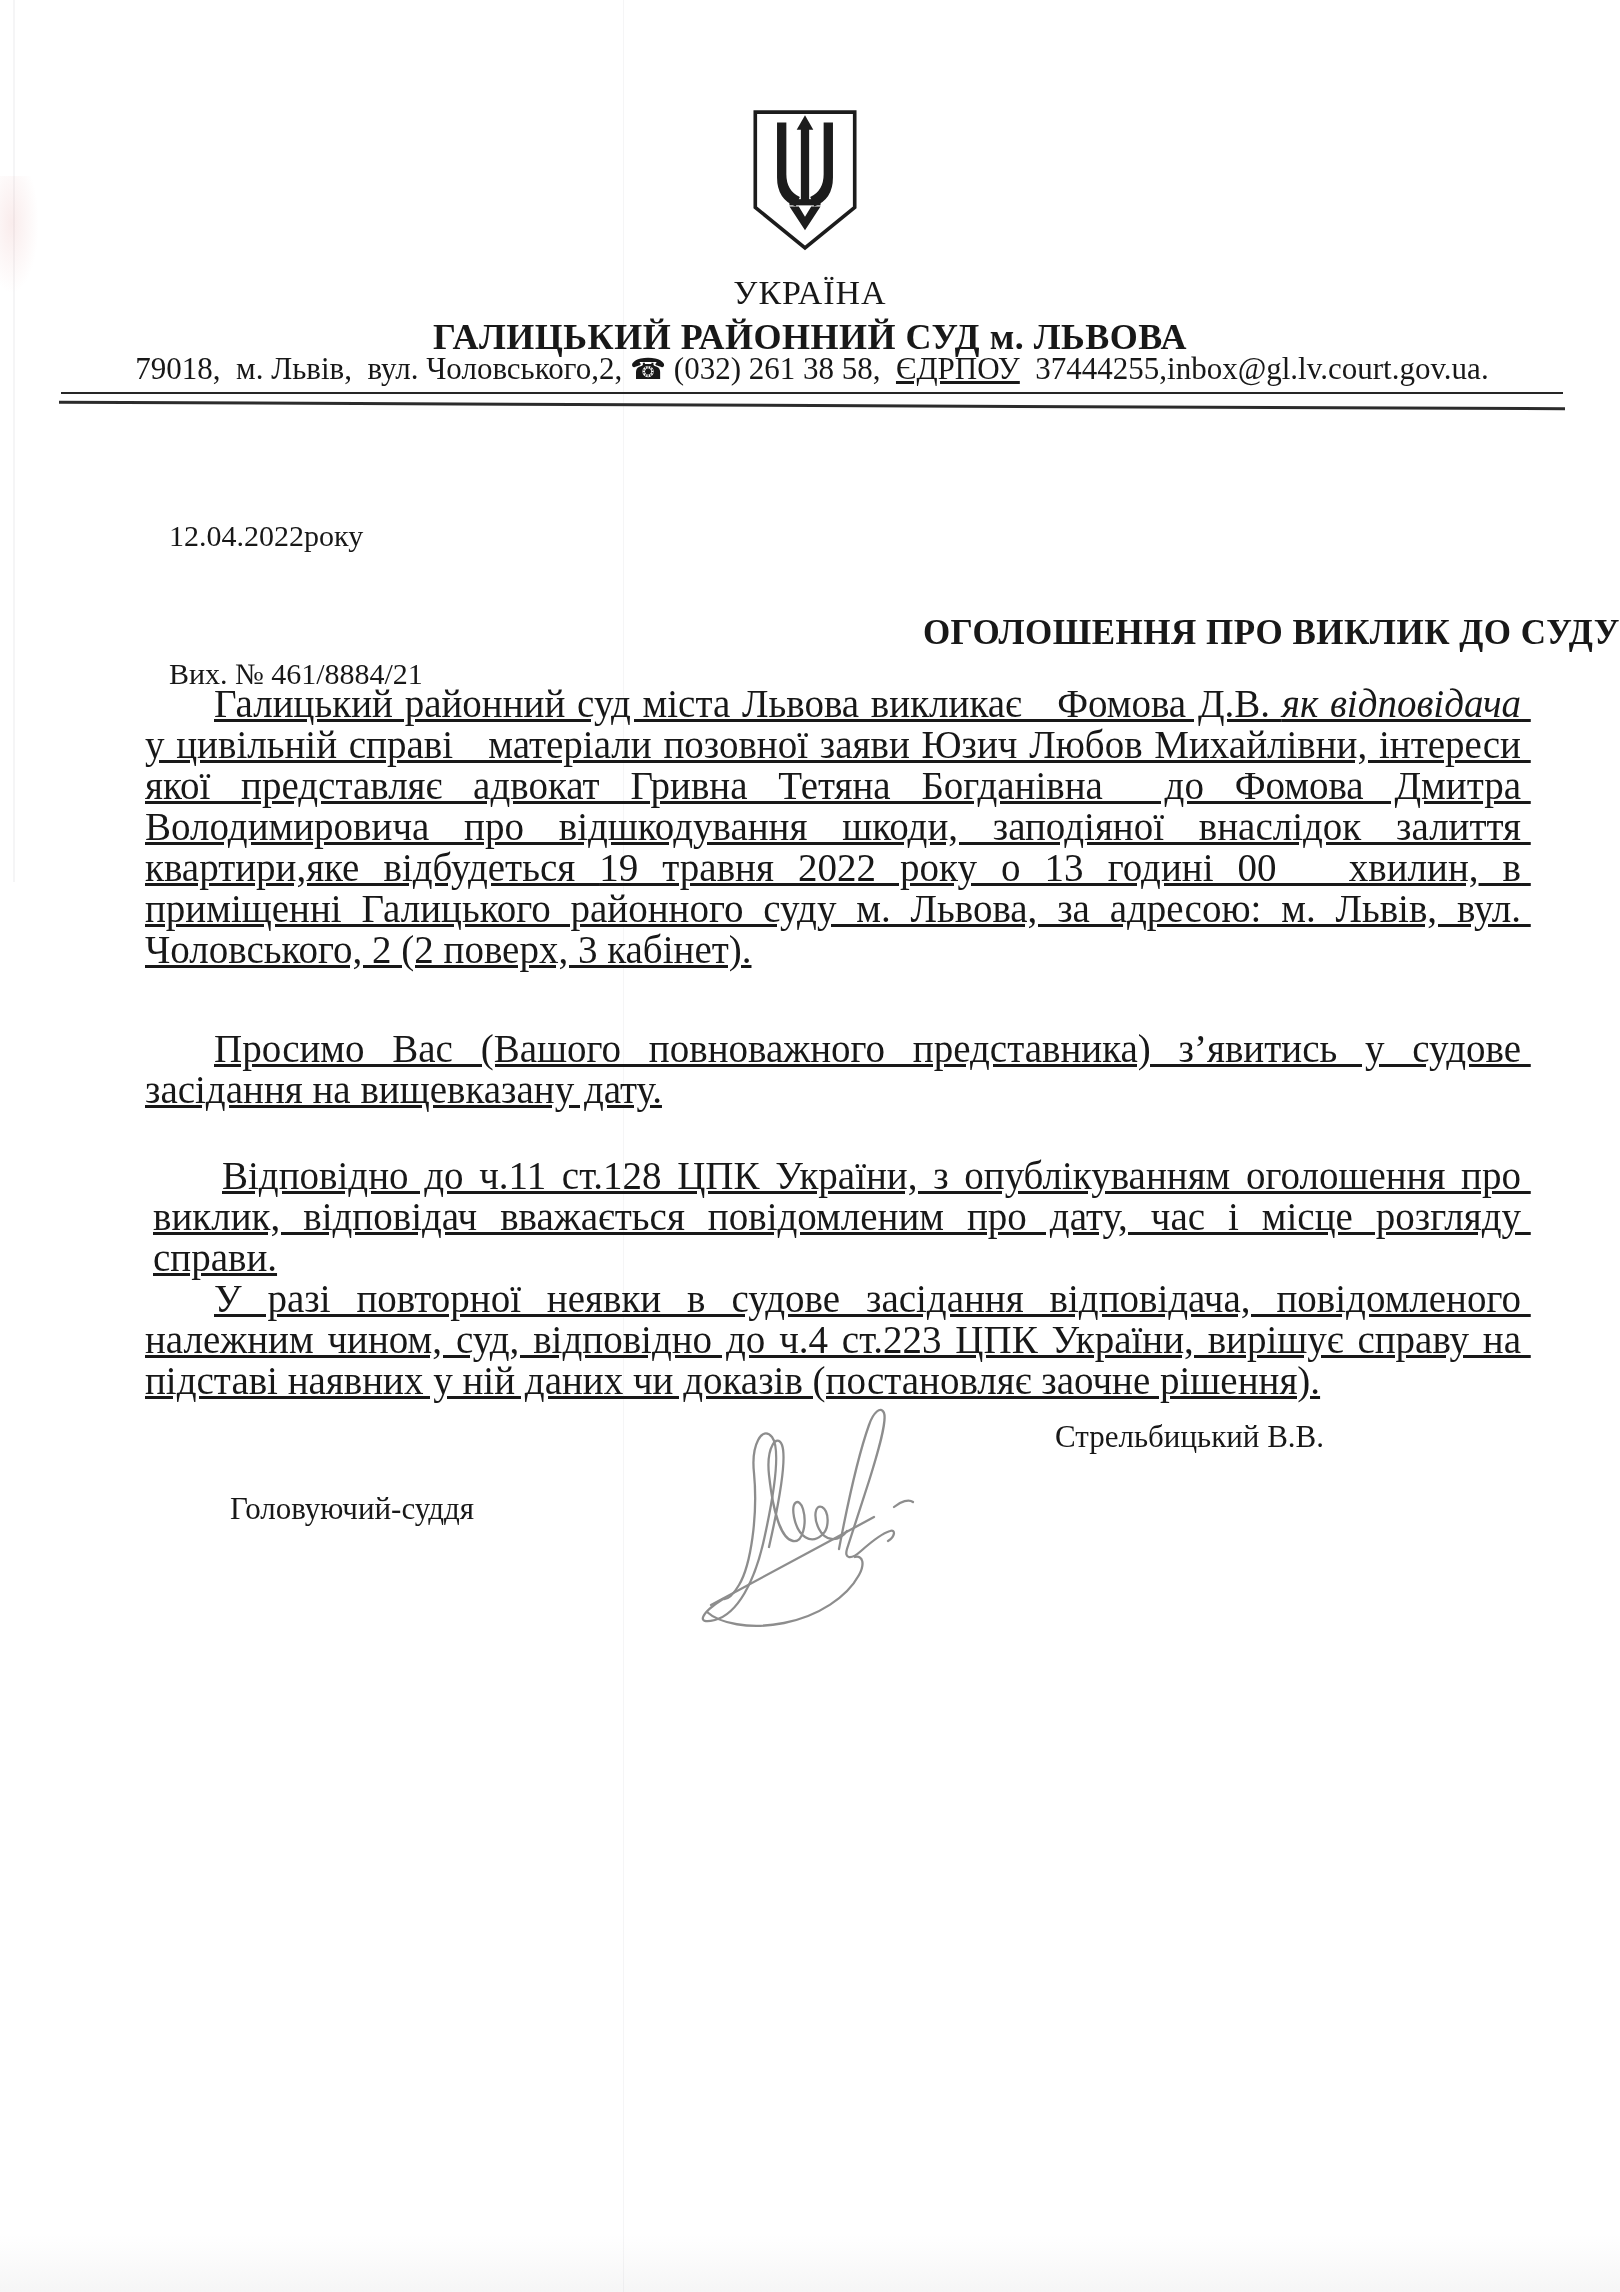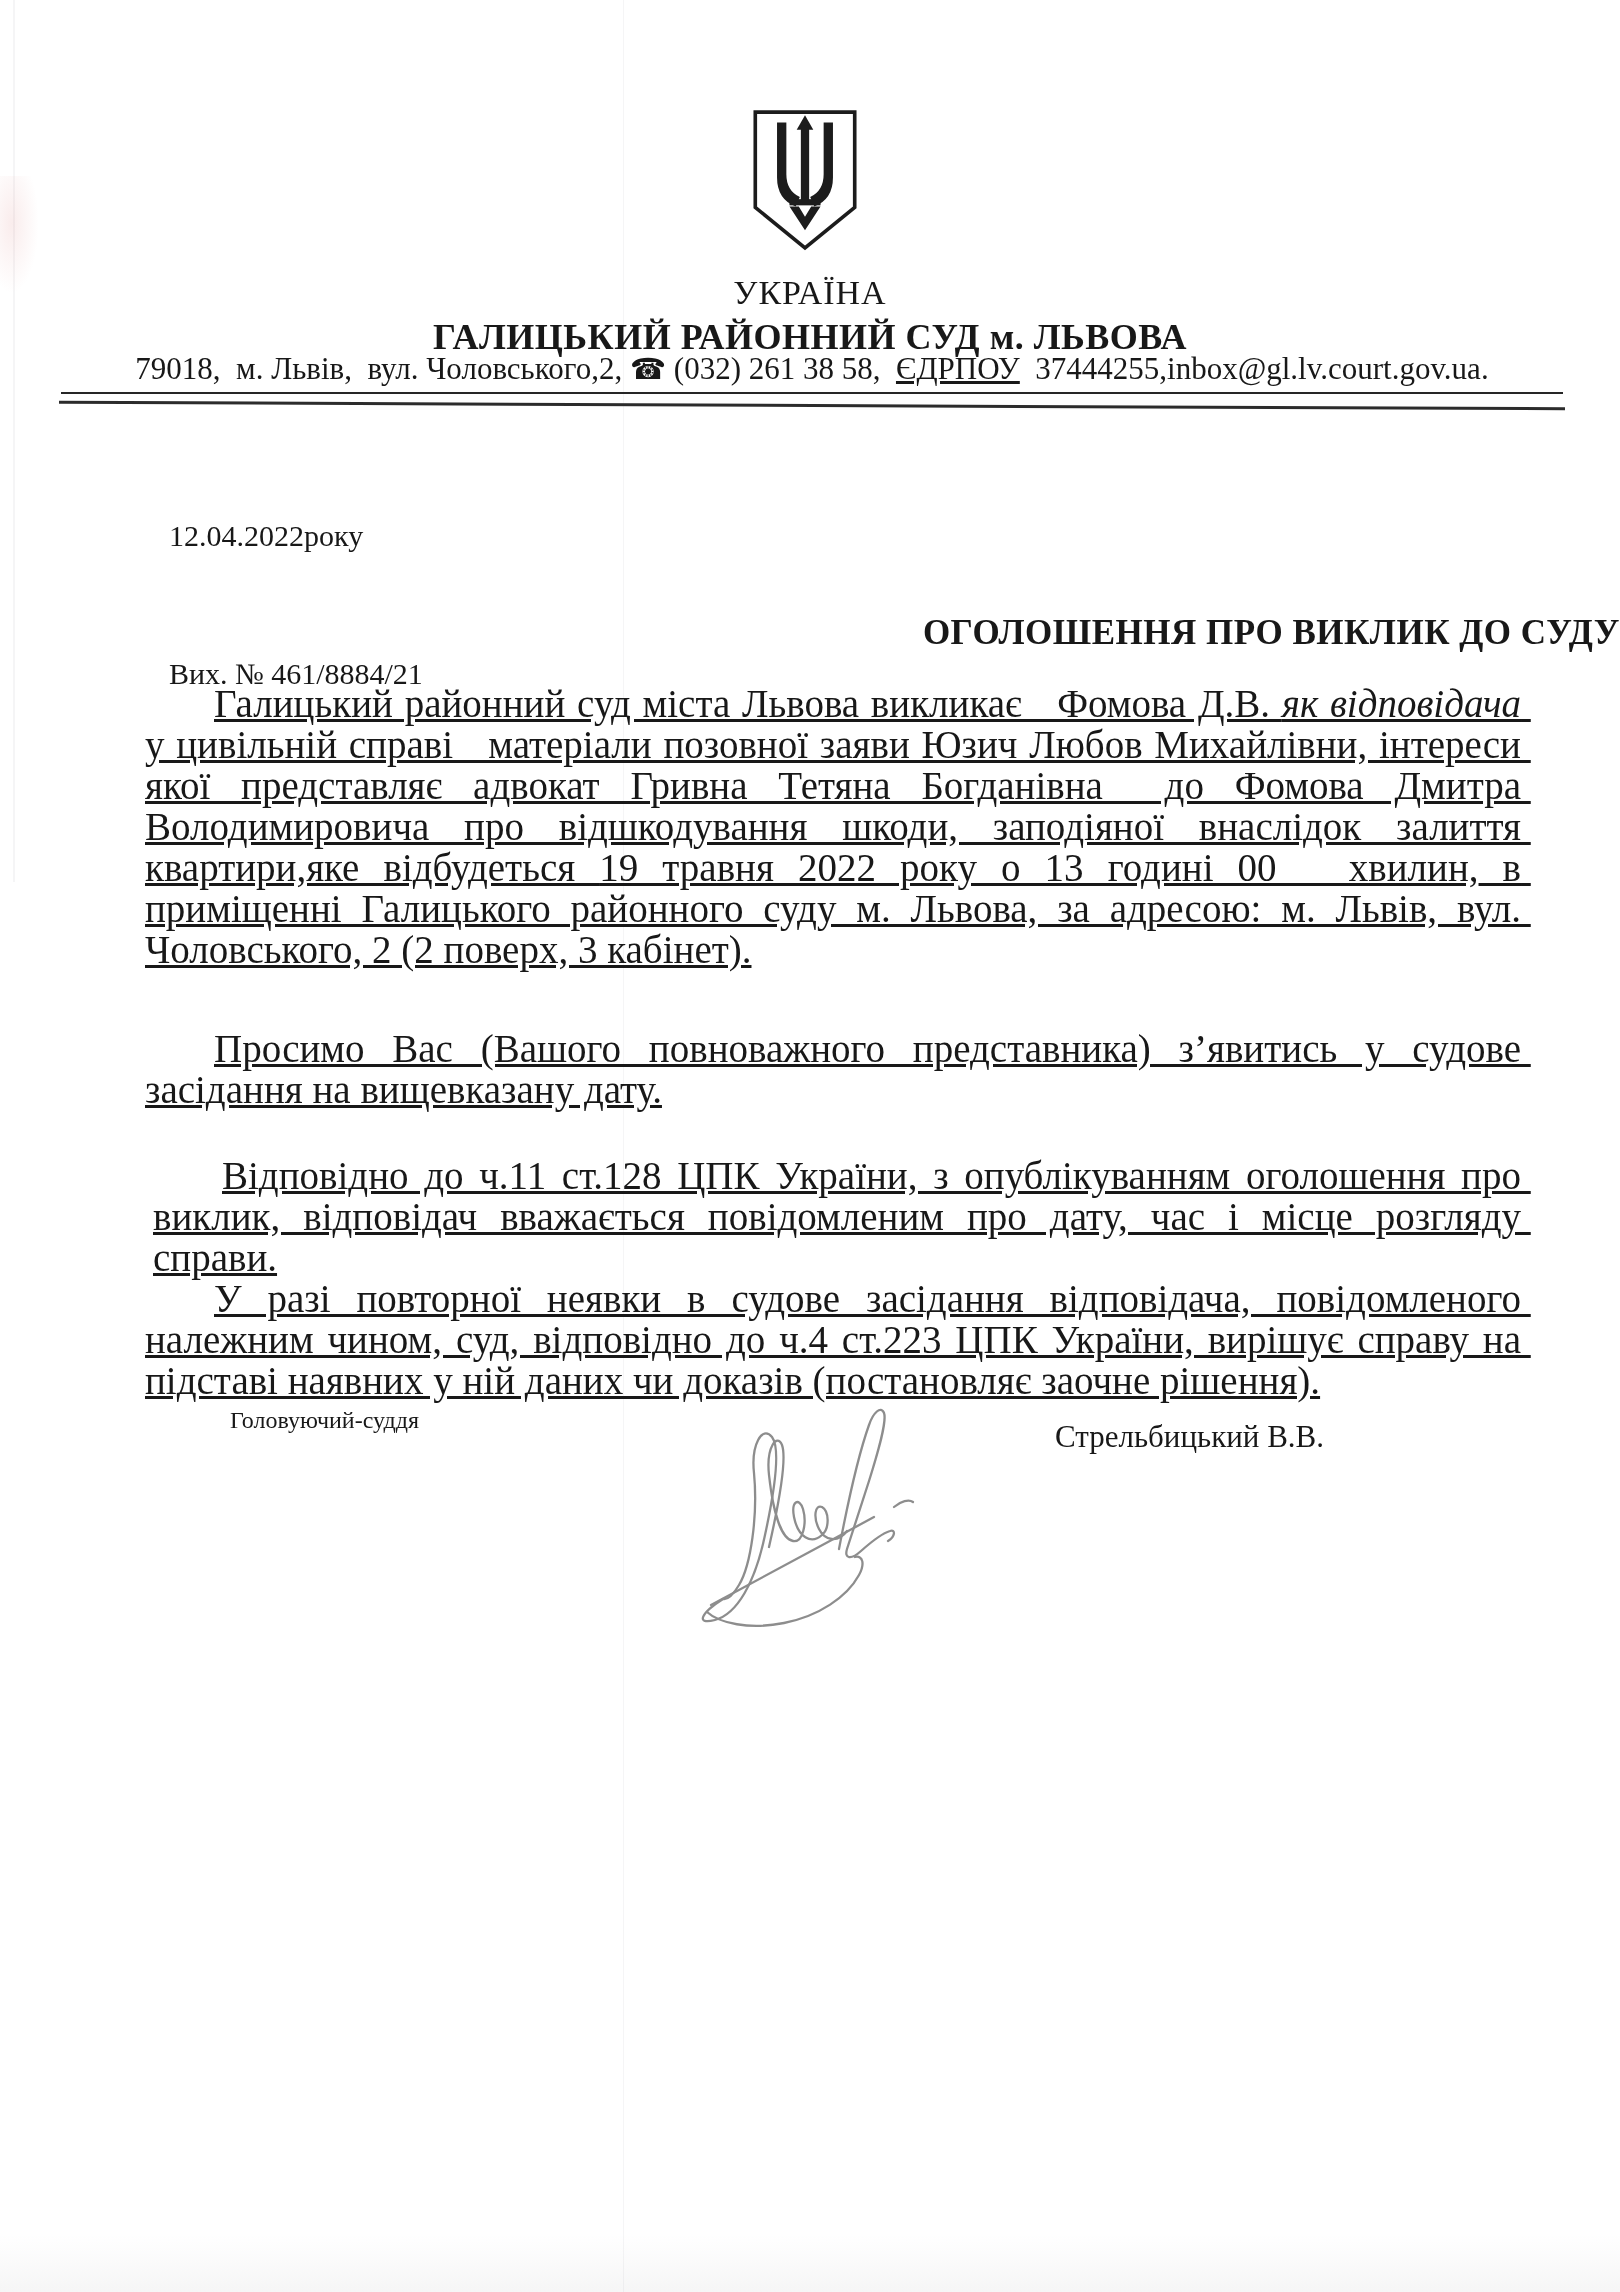--- a/index.html
+++ b/index.html
@@ -71,21 +71,21 @@
     font-size: 39px; line-height: 41px; text-align: justify; text-decoration: underline;
   }
   .para { margin: 0; text-indent: 69px; white-space: pre-wrap; }
   .p2 { margin-top: 58px; }
   .p3 { margin-top: 45px; margin-left: 8px; }
   .p4 { margin-top: 0; }
   .italic { font-style: italic; }
   .underline { text-decoration: underline; }
   
   .sig-role {
-    position: absolute; left: 230px; top: 1407px; font-size: 24px;
+    position: absolute; left: 230px; top: 1491px; font-size: 31px;
   }
   .sig-name {
     position: absolute; left: 1055px; top: 1419px; font-size: 31px;
   }
   .sig-scribble {
     position: absolute; left: 689px; top: 1387px; width: 230px; height: 245px;
   }
 </style>
 </head>
 <body>

